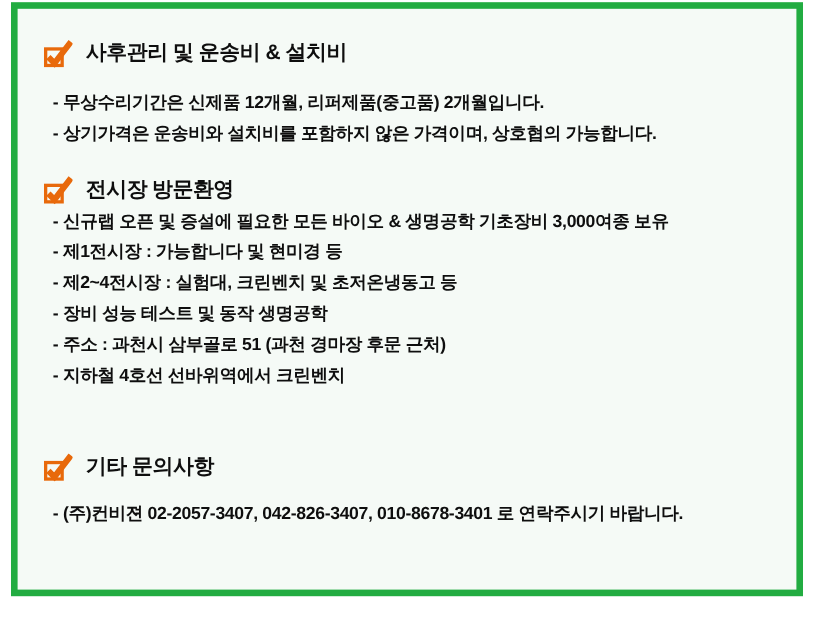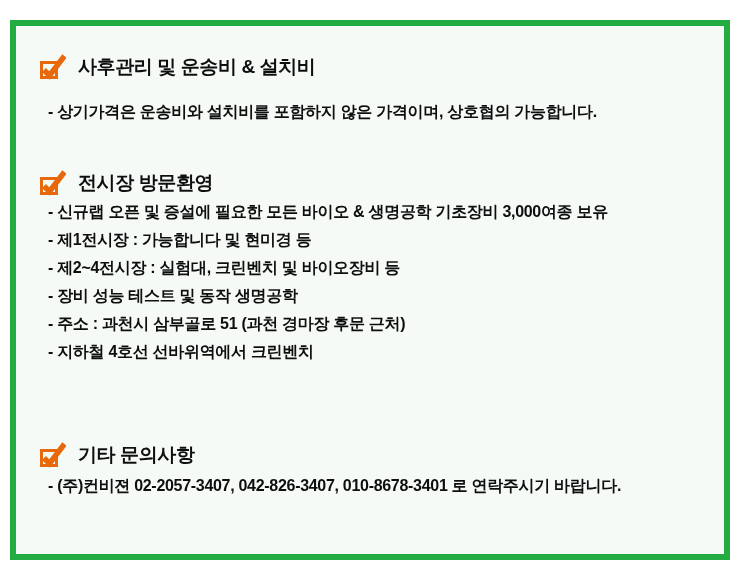--- a/index.html
+++ b/index.html
@@ -14,21 +14,21 @@
     padding:0;
     width:740px;
     height:562px;
     background:var(--page-bg);
     font-family:"Liberation Sans","DejaVu Sans",sans-serif;
     overflow:hidden;
   }
   .panel{
     position:absolute;
     left:10px;
-    top:20px;
+    top:2px;
     width:720px;
     height:540px;
     box-sizing:border-box;
     border:6px solid var(--panel-border);
     background:var(--panel-bg);
     padding:28px 18px 0 22px;
     color:var(--text);
   }
   .section-heading{
     display:flex;
@@ -63,55 +63,56 @@
   }
   ul.item-list li{
     font-size:16px;
     font-weight:700;
     line-height:28px;
     letter-spacing:-0.3px;
     white-space:nowrap;
   }
   #section-after-service .section-heading{margin-top:0;}
   #section-after-service ul{margin-top:18px;}
-  #section-showroom .section-heading{margin-top:44px;}
+  #section-showroom .section-heading{margin-top:24px;font-family:Liberation Serif, serif;}
   #section-showroom ul{margin-top:2px;}
-  #section-contact .section-heading{margin-top:76px;}
-  #section-contact ul{margin-top:4px;}
+  #section-contact .section-heading{margin-top:56px;}
+  #section-contact ul{margin-top:16px;}
 </style>
 </head>
 <body>
 
 <div class="panel">
 
   <section id="section-after-service">
     <div class="section-heading">
       <svg class="check-icon" viewBox="0 0 28 26" aria-hidden="true">
         <rect x="3.5" y="8.5" width="15" height="15"></rect>
         <path d="M6 16 L11.5 21.5 L26.5 2"></path>
       </svg>
       <span>사후관리 및 운송비 &amp; 설치비</span>
     </div>
     <ul class="item-list">
+      <li>- 무상수리기간은 신제품 12개월, 리퍼제품(중고품) 2개월입니다.</li>
       <li>- 상기가격은 운송비와 설치비를 포함하지 않은 가격이며, 상호협의 가능합니다.</li>
     </ul>
   </section>
 
   <section id="section-showroom">
     <div class="section-heading">
       <svg class="check-icon" viewBox="0 0 28 26" aria-hidden="true">
         <rect x="3.5" y="8.5" width="15" height="15"></rect>
         <path d="M6 16 L11.5 21.5 L26.5 2"></path>
       </svg>
       <span>전시장 방문환영</span>
     </div>
     <ul class="item-list">
       <li>- 신규랩 오픈 및 증설에 필요한 모든 바이오 &amp; 생명공학 기초장비 3,000여종 보유</li>
       <li>- 제1전시장 : 가능합니다 및 현미경 등</li>
-      <li>- 제2~4전시장 : 실험대, 크린벤치 및 바이오장비 등</li>
+      <li>- 제2~4전시장 : 실험대, 크린벤치 및 초저온냉동고 등</li>
       <li>- 장비 성능 테스트 및 동작 생명공학</li>
       <li>- 주소 : 과천시 삼부골로 51 (과천 경마장 후문 근처)</li>
       <li>- 지하철 4호선 선바위역에서 크린벤치</li>
     </ul>
   </section>
 
   <section id="section-contact">
     <div class="section-heading">
       <svg class="check-icon" viewBox="0 0 28 26" aria-hidden="true">
         <rect x="3.5" y="8.5" width="15" height="15"></rect>

